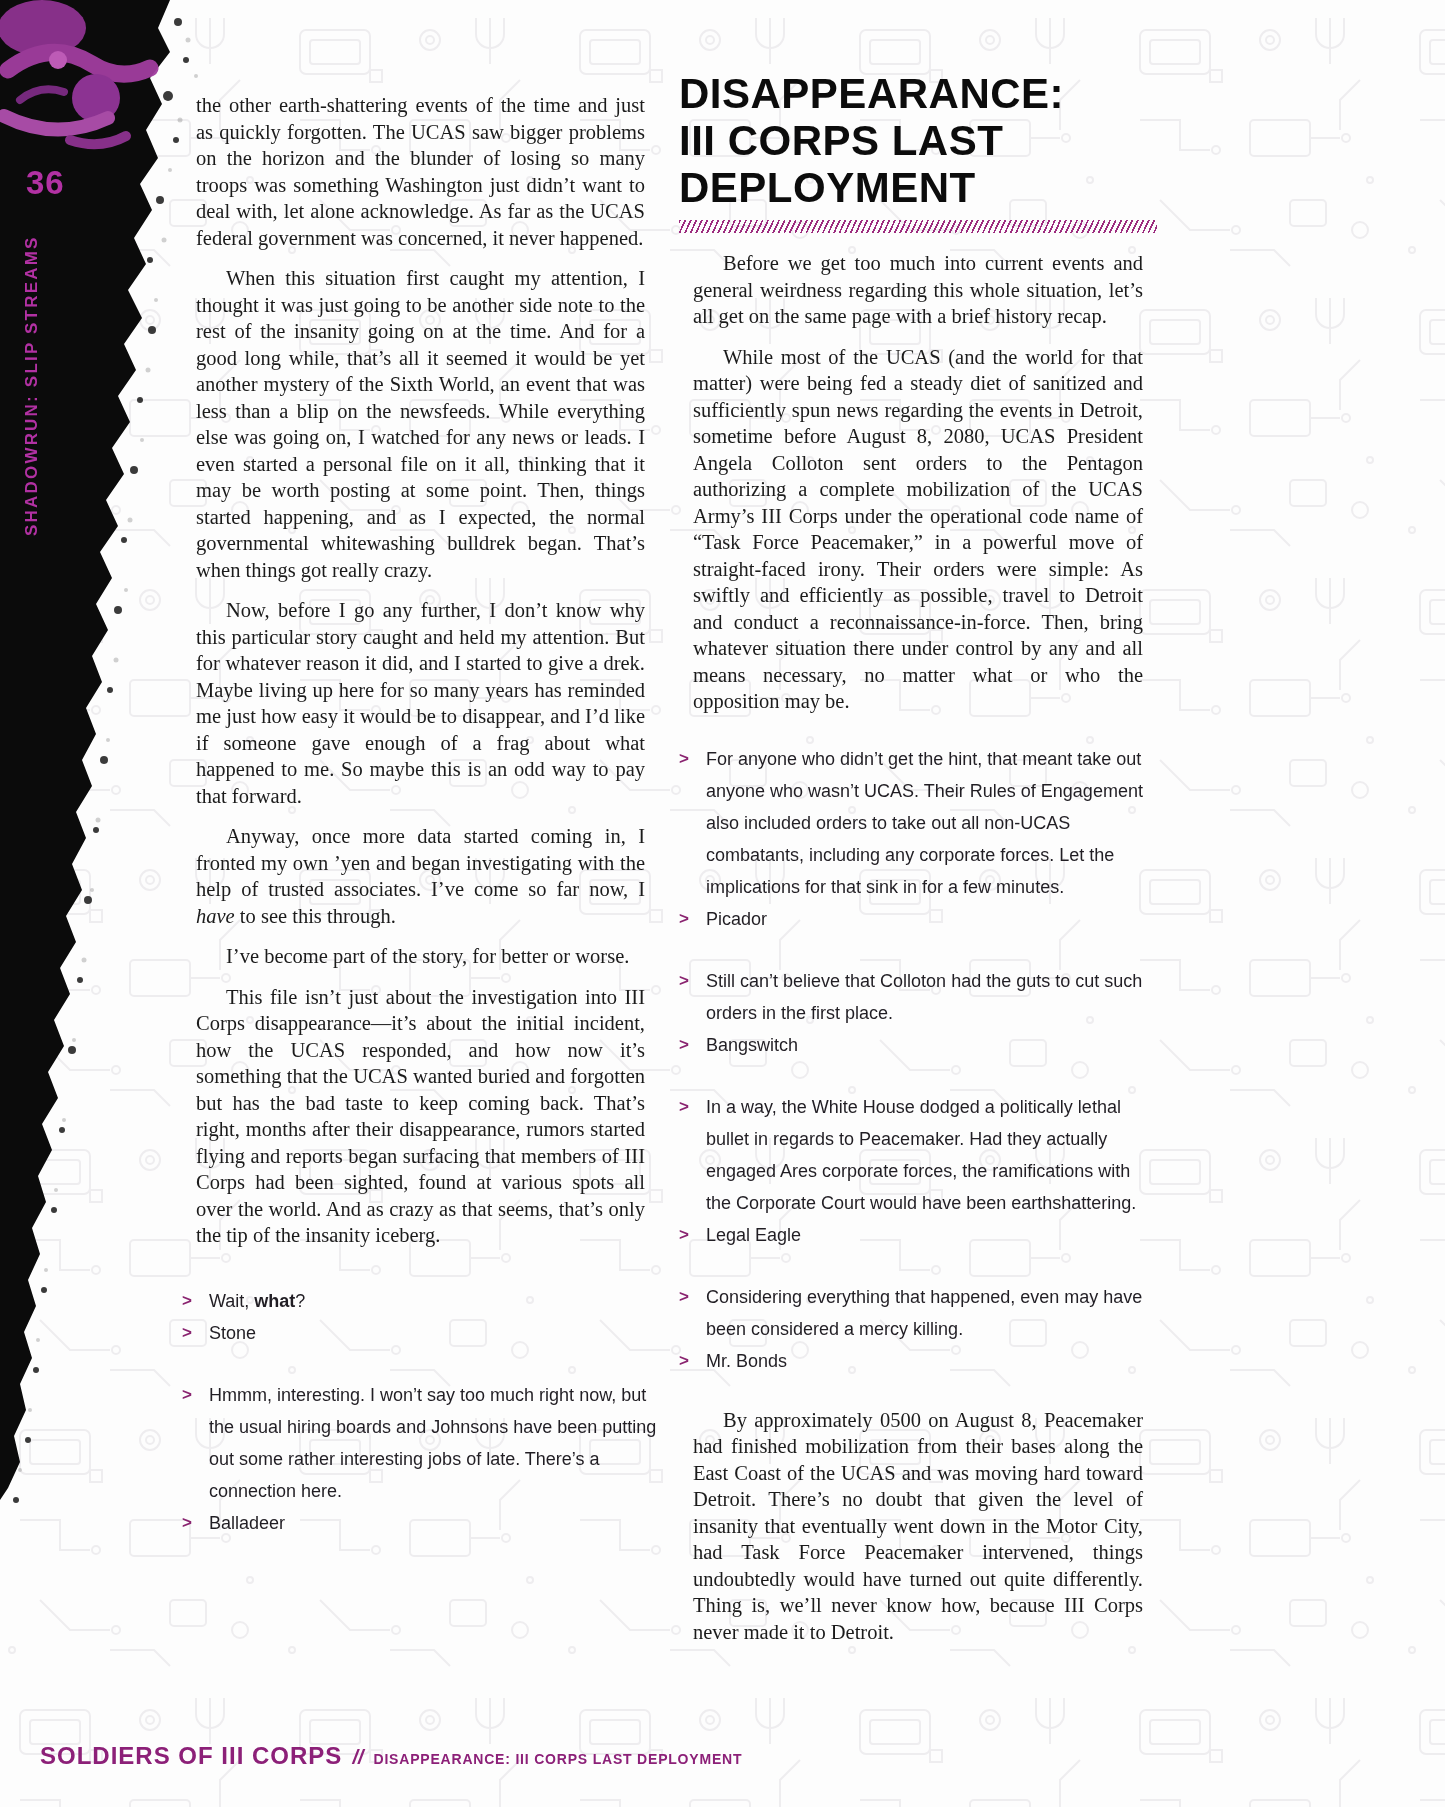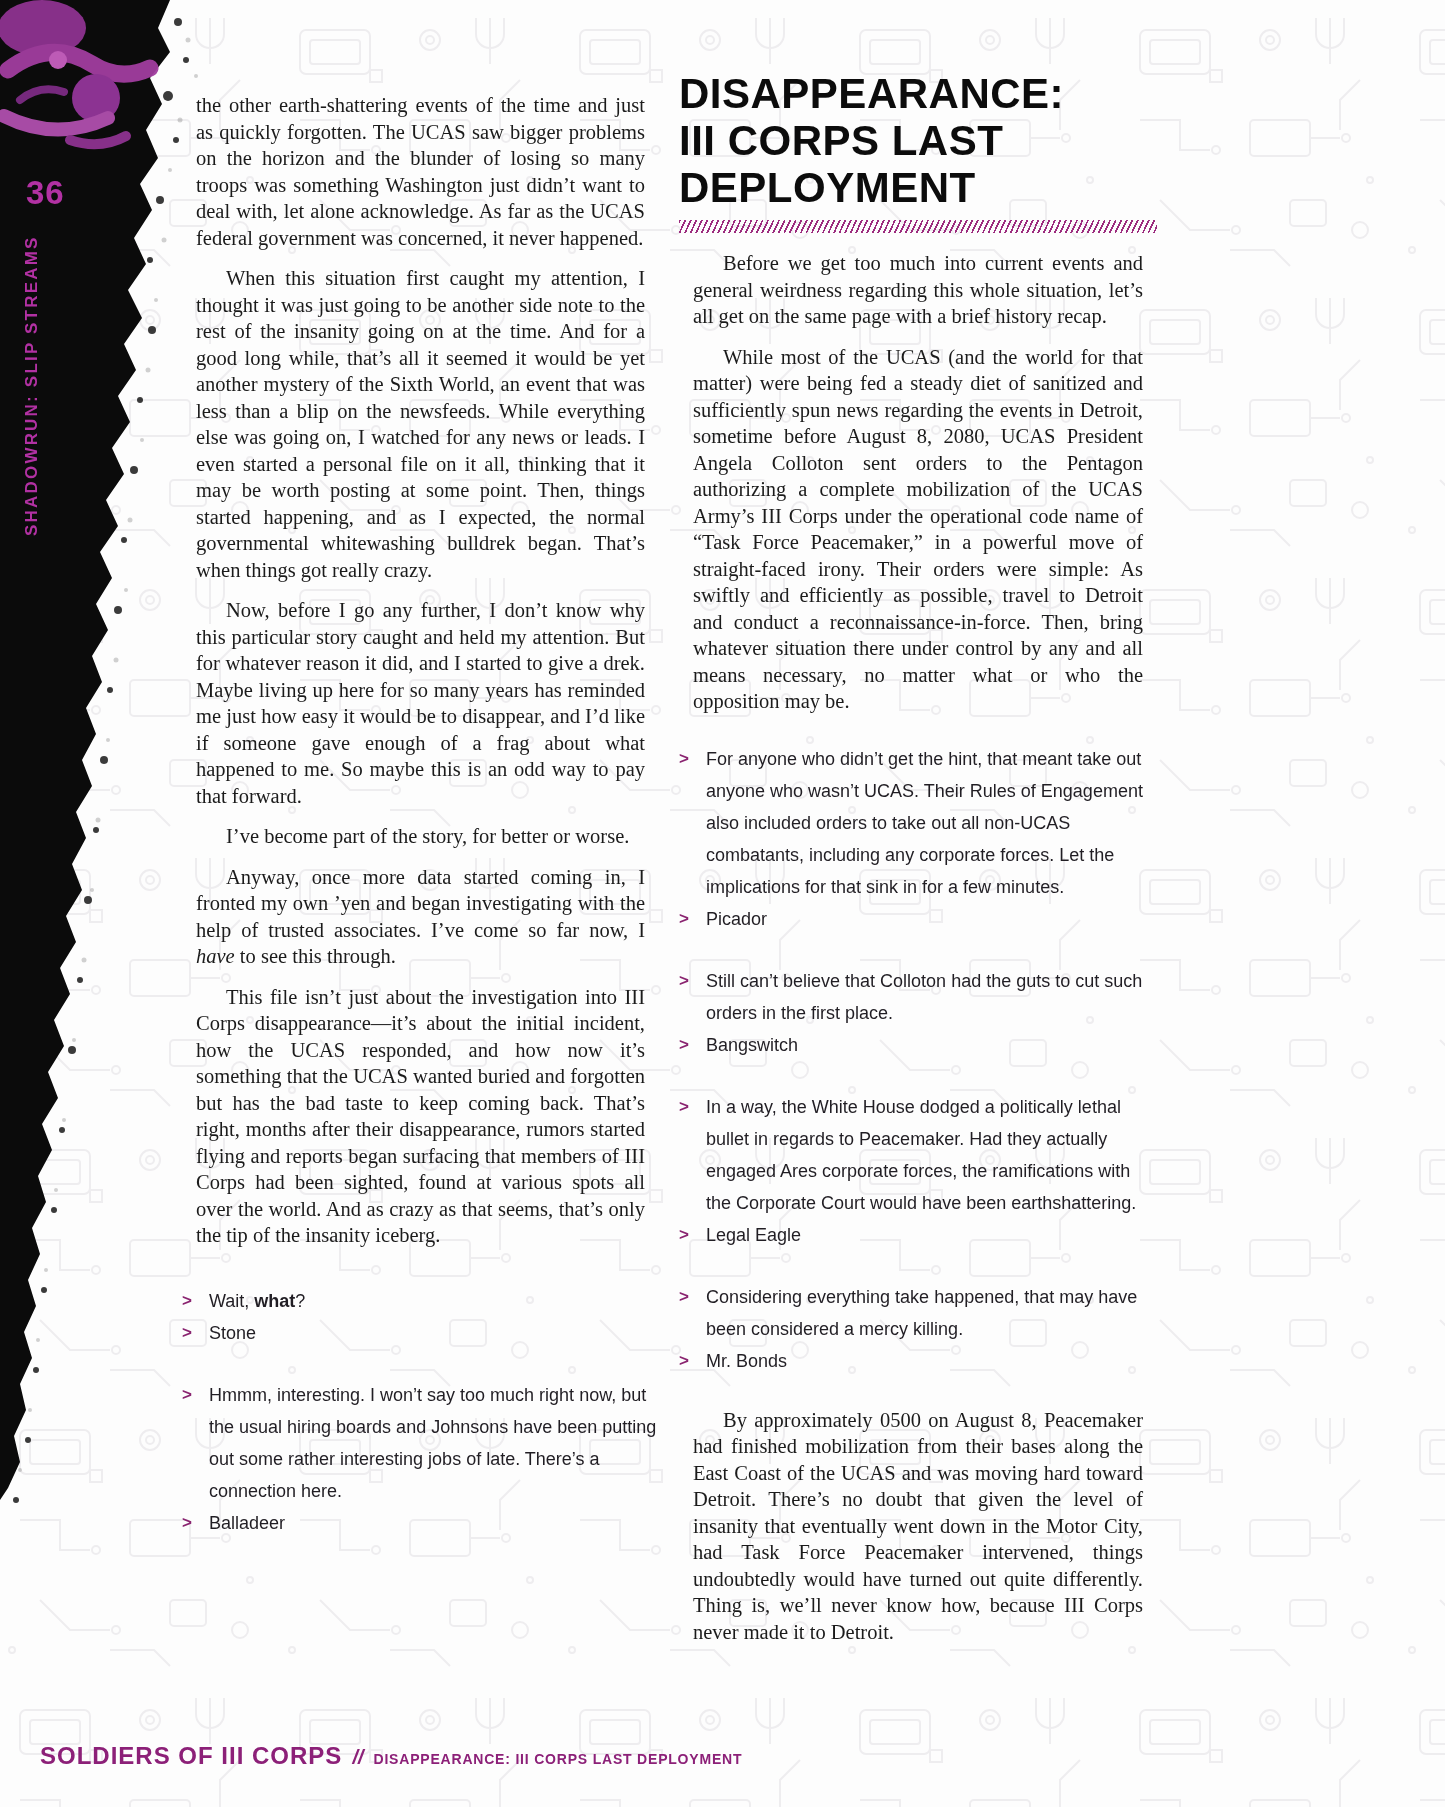--- a/index.html
+++ b/index.html
@@ -4,21 +4,21 @@
 <style>
   html,body{margin:0;padding:0;}
   body{
     width:1445px;height:1807px;position:relative;overflow:hidden;
     background:#fdfdfd;font-family:"Liberation Serif",serif;
   }
   .bg-svg{position:absolute;left:0;top:0;z-index:0;}
   .brush-svg{position:absolute;left:0;top:0;z-index:1;}
 
   .sidebar-page{
-    position:absolute;left:26px;top:174px;z-index:2;
+    position:absolute;left:26px;top:164px;z-index:2;
     font-family:"Liberation Sans",sans-serif;font-weight:700;
     font-size:33px;color:#b231a3;letter-spacing:1px;
   }
   .sidebar-title{
     position:absolute;left:22px;top:218px;height:318px;z-index:2;
     writing-mode:vertical-rl;transform:rotate(180deg);
     font-family:"Liberation Sans",sans-serif;font-weight:700;
     font-size:17px;letter-spacing:2.2px;color:#b231a3;white-space:nowrap;
   }
 
@@ -162,22 +162,22 @@
   </g>
 </svg>
 
 <div class="sidebar-page">36</div>
 <div class="sidebar-title">SHADOWRUN: SLIP STREAMS</div>
 
 <div class="col col-left">
   <p class="body-par">the other earth-shattering events of the time and just as quickly forgotten. The UCAS saw bigger problems on the horizon and the blunder of losing so many troops was something Washington just didn’t want to deal with, let alone acknowledge. As far as the UCAS federal government was concerned, it never happened.</p>
   <p class="body-par indent">When this situation first caught my attention, I thought it was just going to be another side note to the rest of the insanity going on at the time. And for a good long while, that’s all it seemed it would be yet another mystery of the Sixth World, an event that was less than a blip on the newsfeeds. While everything else was going on, I watched for any news or leads. I even started a personal file on it all, thinking that it may be worth posting at some point. Then, things started happening, and as I expected, the normal governmental whitewashing bulldrek began. That’s when things got really crazy.</p>
   <p class="body-par indent">Now, before I go any further, I don’t know why this particular story caught and held my attention. But for whatever reason it did, and I started to give a drek. Maybe living up here for so many years has reminded me just how easy it would be to disappear, and I’d like if someone gave enough of a frag about what happened to me. So maybe this is an odd way to pay that forward.</p>
+  <p class="body-par indent"><span>Anyway, once more data started coming in, I fronted my own ’yen and began investigating with the help of trusted associates. I’ve come so far now, I </span><i>have</i><span> to see this through.</span></p>
   <p class="body-par indent">I’ve become part of the story, for better or worse.</p>
-  <p class="body-par indent"><span>Anyway, once more data started coming in, I fronted my own ’yen and began investigating with the help of trusted associates. I’ve come so far now, I </span><i>have</i><span> to see this through.</span></p>
   <p class="body-par indent">This file isn’t just about the investigation into III Corps disappearance—it’s about the initial incident, how the UCAS responded, and how now it’s something that the UCAS wanted buried and forgotten but has the bad taste to keep coming back. That’s right, months after their disappearance, rumors started flying and reports began surfacing that members of III Corps had been sighted, found at various spots all over the world. And as crazy as that seems, that’s only the tip of the insanity iceberg.</p>
 
   <div class="talk-section">
     <div class="talk-group">
       <div class="talk-row">
         <span class="talk-marker">&gt;</span>
         <div class="talk-text"><span>Wait, </span><b>what</b><span>?</span></div>
       </div>
       <div class="talk-row">
         <span class="talk-marker">&gt;</span>
@@ -235,21 +235,21 @@
         <div class="talk-text">In a way, the White House dodged a politically lethal bullet in regards to Peacemaker. Had they actually engaged Ares corporate forces, the ramifications with the Corporate Court would have been earthshattering.</div>
       </div>
       <div class="talk-row">
         <span class="talk-marker">&gt;</span>
         <span class="talk-author">Legal Eagle</span>
       </div>
     </div>
     <div class="talk-group">
       <div class="talk-row">
         <span class="talk-marker">&gt;</span>
-        <div class="talk-text">Considering everything take happened, that may have been considered a mercy killing.</div>
+        <div class="talk-text">Considering everything that happened, even may have been considered a mercy killing.</div>
       </div>
       <div class="talk-row">
         <span class="talk-marker">&gt;</span>
         <span class="talk-author">Mr. Bonds</span>
       </div>
     </div>
   </div>
 
   <p class="body-par indent rp3">By approximately 0500 on August 8, Peacemaker had finished mobilization from their bases along the East Coast of the UCAS and was moving hard toward Detroit. There’s no doubt that given the level of insanity that eventually went down in the Motor City, had Task Force Peacemaker intervened, things undoubtedly would have turned out quite differently. Thing is, we’ll never know how, because III Corps never made it to Detroit.</p>
 </div>

